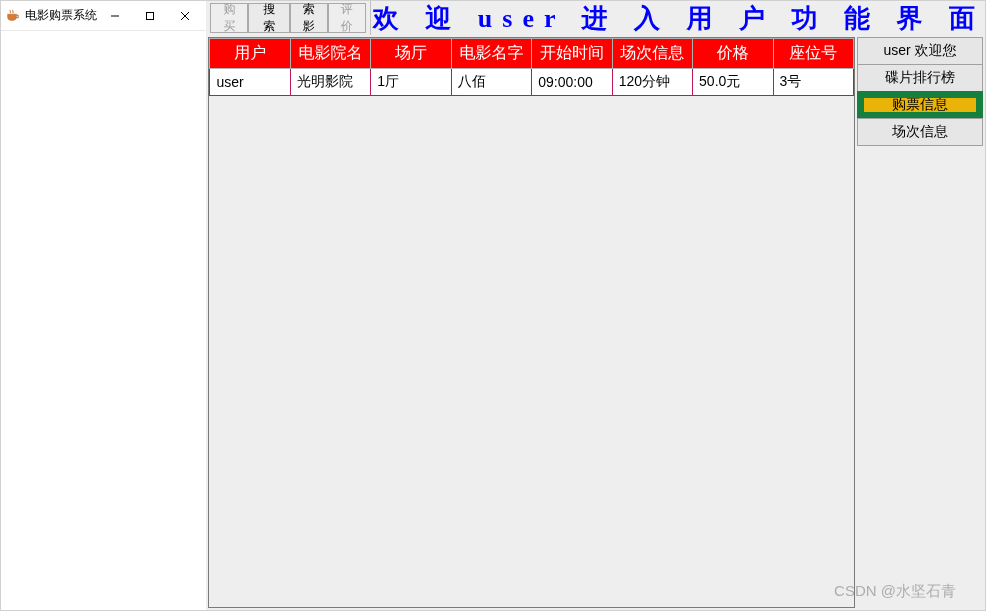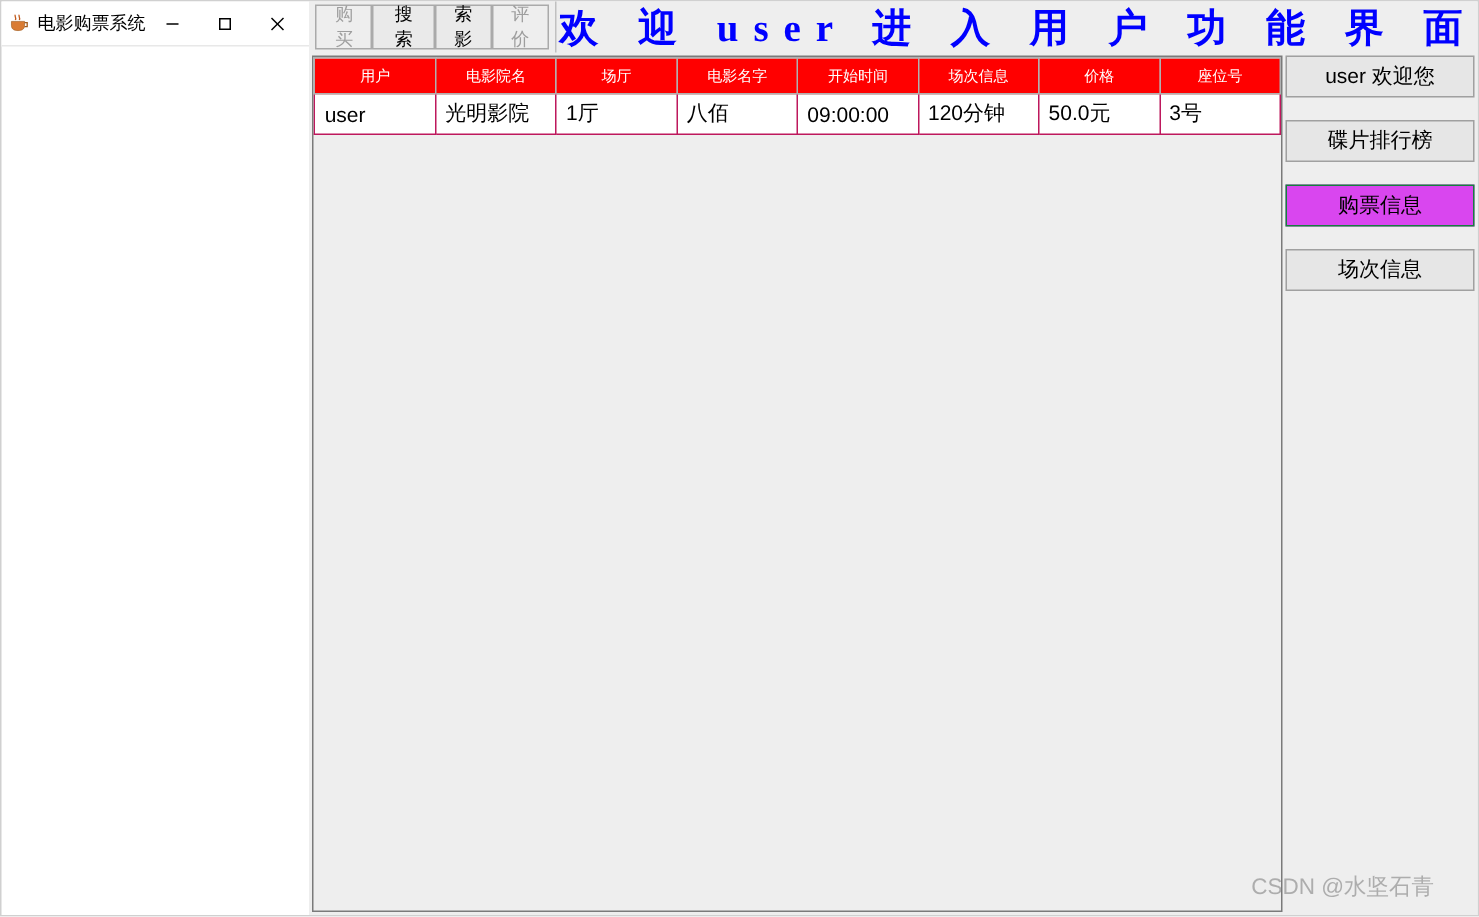--- a/index.html
+++ b/index.html
@@ -119,56 +119,56 @@
     }
     table {
       width: 100%;
       border-collapse: collapse;
       table-layout: fixed;
     }
     th {
       background: #ff0000;
       color: #ffffff;
       font-weight: normal;
-      font-size: 10px;
+      font-size: 16px;
       padding: 4px 2px;
       border: 1px solid #b0b0b0;
       text-align: center;
       height: 24px;
     }
     td {
       background: #ffffff;
       color: #000;
       font-size: 14px;
       padding: 4px 6px;
       border: 1px solid #be185d;
       height: 24px;
       text-align: left;
     }
     .side-panel {
       width: 126px;
       display: flex;
       flex-direction: column;
-      gap: 16px;
+      gap: 0;
     }
     .side-btn {
       height: 28px;
       border: 1px solid #a0a0a0;
       background: #e6e6e6;
       display: flex;
       align-items: center;
       justify-content: center;
       font-size: 14px;
       color: #000;
       cursor: pointer;
       margin-bottom: -1px;
     }
     .side-btn.selected {
-      background: #d946ef;
-      border: 1px solid #15803d;
+      background: #eab308;
+      border: 7px solid #15803d;
     }
     .watermark {
       position: absolute;
       right: 30px;
       bottom: 10px;
       color: rgba(120,120,120,0.55);
       font-size: 15px;
       font-family: "Microsoft YaHei", sans-serif;
       pointer-events: none;
     }

